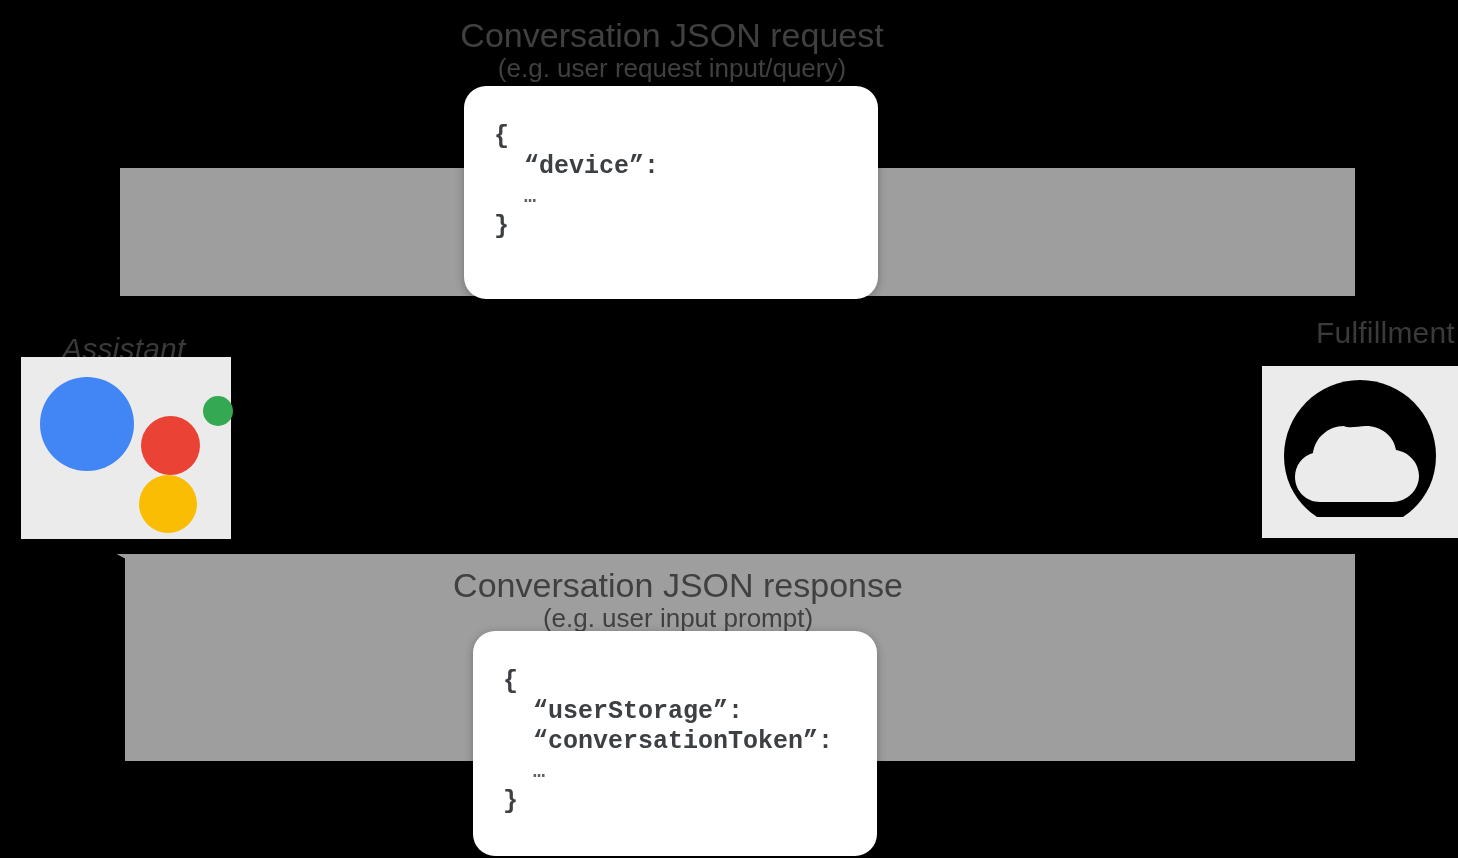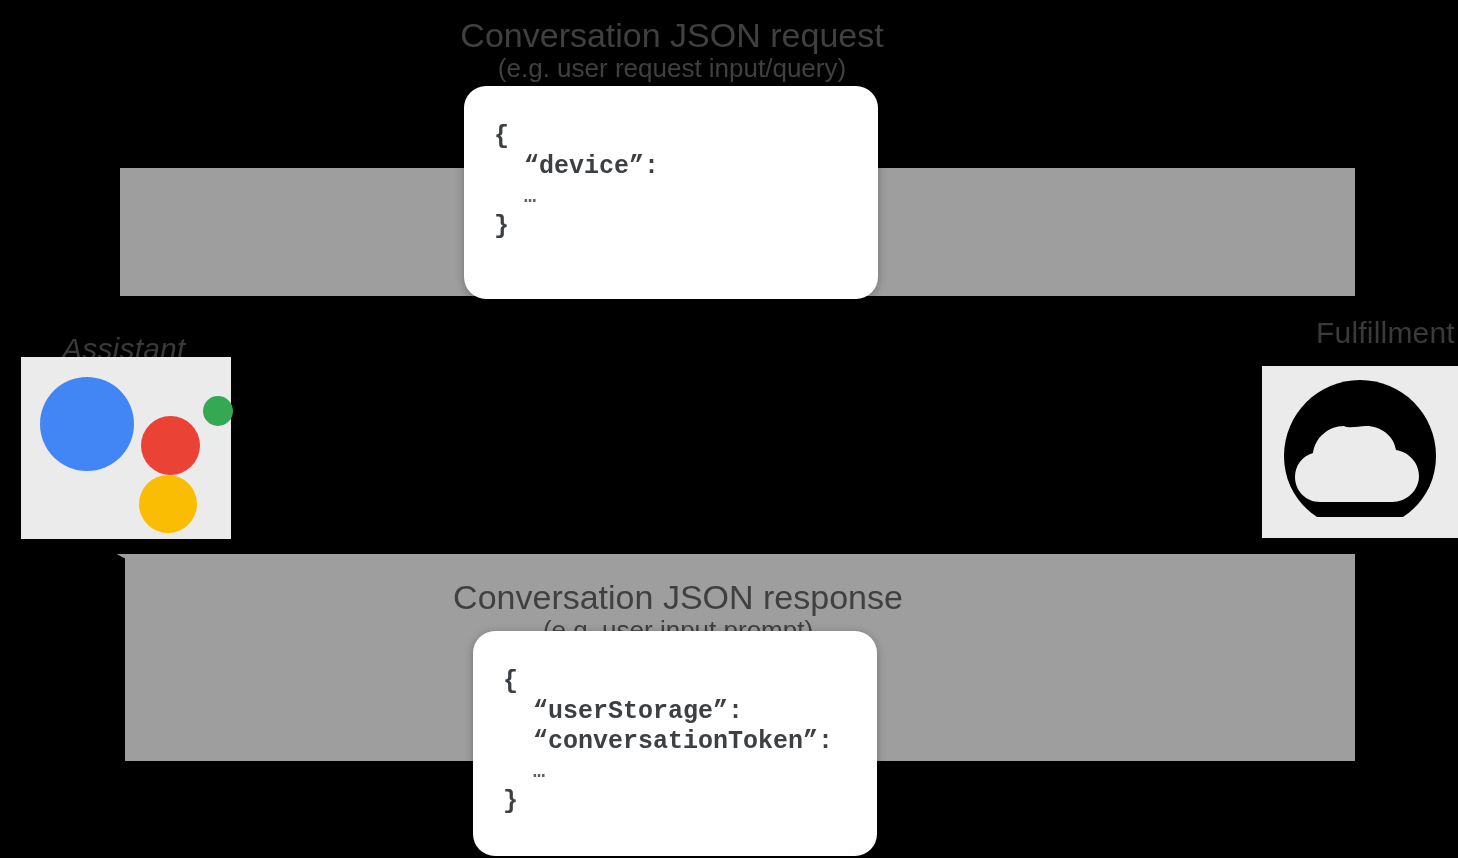--- a/index.html
+++ b/index.html
@@ -131,21 +131,21 @@
     line-height: 34px;
     white-space: nowrap;
   }
   .flow-subtitle {
     color: #404040;
     font-size: 26px;
     line-height: 32px;
     white-space: nowrap;
   }
   .title-request  { left: 322px; top: 18px; }
-  .title-response { left: 328px; top: 580px; }
+  .title-response { left: 328px; top: 568px; }
 
   
   .json-card {
     position: absolute;
     background: #ffffff;
     border-radius: 22px;
     box-shadow: 0 2px 10px rgba(0,0,0,0.28);
     font-family: "Liberation Mono", "DejaVu Sans Mono", monospace;
     color: #3c4043;
     font-size: 25px;

